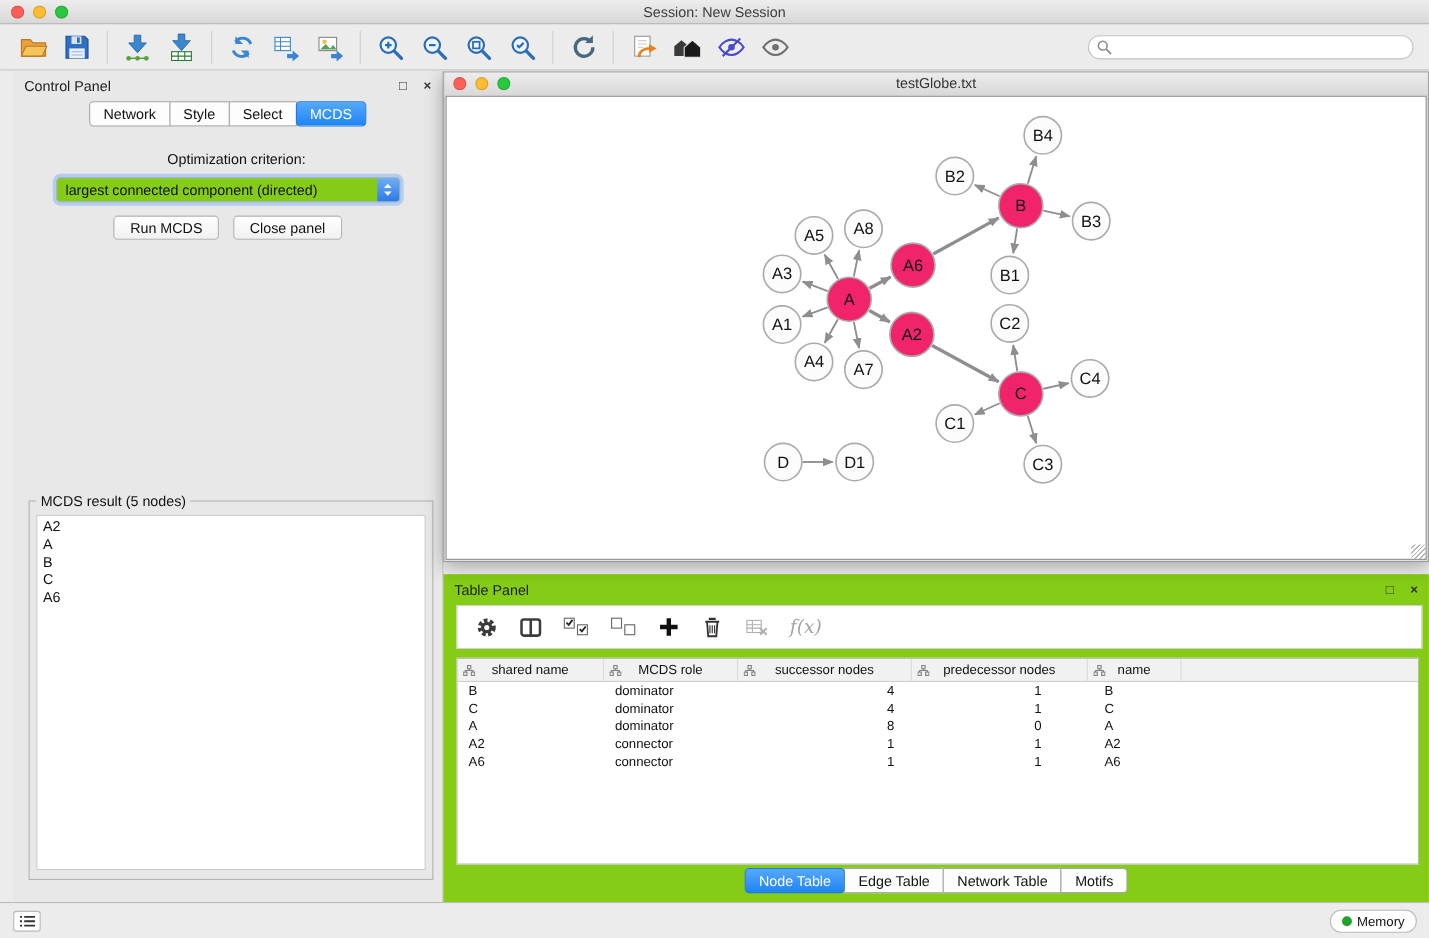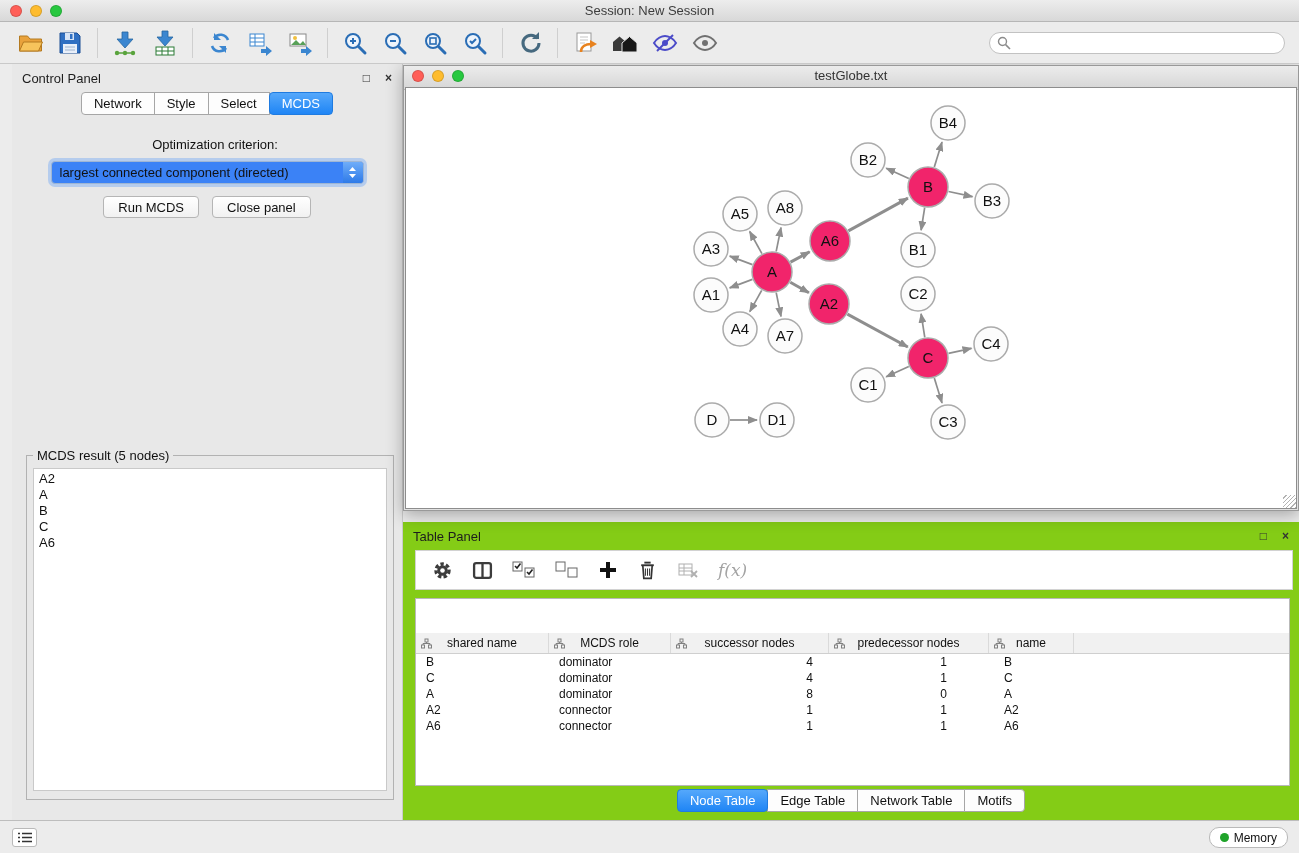--- a/index.html
+++ b/index.html
@@ -22,21 +22,21 @@
   .control-panel{position:absolute;left:0;top:64px;width:391px;bottom:33px;background:#e8e8e8;border-right:1px solid #cbcbcb;margin-left:12px;}
   .panel-head{height:28px;display:flex;align-items:center;padding:0 10px;font-size:13px;color:#1d1d1d;}
   .panel-head-icons{margin-left:auto;display:flex;gap:15px;align-items:center;}
   .mini-ico{font-size:12px;color:#333;font-weight:bold;line-height:1;cursor:default;}
   .cp-tabs,.tp-tabs-inner{display:flex;justify-content:center;}
   .tab{font-size:13px;padding:3px 12px;background:#fdfdfd;border:1px solid #a6a6a6;margin-left:-1px;color:#111;cursor:default;white-space:nowrap;}
   .tab:first-child{border-radius:4px 0 0 4px;margin-left:0;}
   .tab:last-child{border-radius:0 4px 4px 0;}
   .tab.active{background:linear-gradient(#55a8fb,#1f85f5);border-color:#1f7be0;color:#fff;border-radius:4px;position:relative;z-index:1;}
   .opt-label{margin-top:22px;text-align:center;font-size:13px;padding-left:16px;}
-  .combo{margin:9px auto 0;width:313px;height:23px;background:#3b82f6;border:1px solid #9fb6d4;border-radius:4px;position:relative;display:flex;align-items:center;box-shadow:0 0 0 3px rgba(120,170,245,.45);}
+  .combo{margin:9px auto 0;width:313px;height:23px;background:#84cc16;border:1px solid #9fb6d4;border-radius:4px;position:relative;display:flex;align-items:center;box-shadow:0 0 0 3px rgba(120,170,245,.45);}
   .combo-text{font-size:13px;padding-left:8px;white-space:nowrap;overflow:hidden;}
   .combo-btn{position:absolute;right:0;top:0;width:20px;height:21px;border-radius:0 3px 3px 0;background:linear-gradient(#6fadf9,#2e7ae8);display:flex;align-items:center;justify-content:center;}
   .btn-row{margin-top:12px;display:flex;justify-content:center;gap:13px;}
   .push-btn{height:22px;padding:0 14px;font-size:13px;background:linear-gradient(#ffffff,#f1f1f1);border:1px solid #b5b5b5;border-radius:4px;color:#111;cursor:default;font-family:"Liberation Sans",sans-serif;}
   .result-box{position:absolute;left:14px;top:391px;width:368px;height:345px;border:1px solid #b2b2b2;}
   .result-legend{position:absolute;top:-8px;left:6px;background:#e8e8e8;padding:0 4px;font-size:13px;}
   .result-list{position:absolute;left:6px;right:6px;top:12px;bottom:8px;background:#fff;border:1px solid #c9c9c9;overflow:auto;padding-top:2px;}
   .result-item{font-size:13px;line-height:16px;padding-left:5px;cursor:default;}
 
   
@@ -47,21 +47,21 @@
   .net-canvas{position:absolute;left:1px;right:1px;top:21px;bottom:1px;background:#fff;border:1px solid #8d8d8d;}
   .net-canvas svg{position:absolute;left:0;top:0;}
   .resize-grip{position:absolute;right:0;bottom:0;width:13px;height:13px;background:repeating-linear-gradient(135deg,transparent 0 2px,#b3b3b3 2px 3px);}
 
   
   .table-panel{position:absolute;left:403px;top:522px;right:0;bottom:33px;background:#84cc16;}
   .tp-toolbar{position:absolute;left:12px;right:6px;top:28px;height:40px;background:#fff;border:1px solid #d2d2d2;display:flex;align-items:center;gap:19px;padding:0 16px;}
   .tp-tool{display:flex;align-items:center;justify-content:center;cursor:default;}
   .fx-label{font-family:"DejaVu Serif",serif;font-style:italic;font-size:17px;color:#a3a3a3;}
   .tp-table{position:absolute;left:12px;right:9px;top:76px;bottom:34px;background:#fff;border:1px solid #b9b9b9;overflow:hidden;}
-  .tbl-head{display:flex;height:21px;background:#f1f1f1;border-bottom:1px solid #cfcfcf;margin-top:34px;}
+  .tbl-head{display:flex;height:21px;background:#f1f1f1;border-bottom:1px solid #cfcfcf;}
   .th{position:relative;font-size:12px;display:flex;align-items:center;justify-content:center;border-right:1px solid #dadada;cursor:default;flex:none;}
   .th .sort{position:absolute;left:5px;top:5px;}
   .th-filler{flex:1;border-right:none;}
   .trow{display:flex;height:16px;align-items:center;font-size:12px;cursor:default;}
   .cell{white-space:nowrap;overflow:hidden;flex:none;}
   .tp-tabs{position:absolute;bottom:8px;left:0;right:0;display:flex;justify-content:center;}
 
   
   .statusbar{position:absolute;left:0;right:0;bottom:0;height:33px;background:#ececec;border-top:1px solid #bdbdbd;}
   .menu-btn{position:absolute;left:12px;top:7px;width:25px;height:19px;background:#fff;border:1px solid #b9b9b9;border-radius:3px;display:flex;align-items:center;justify-content:center;cursor:default;}

